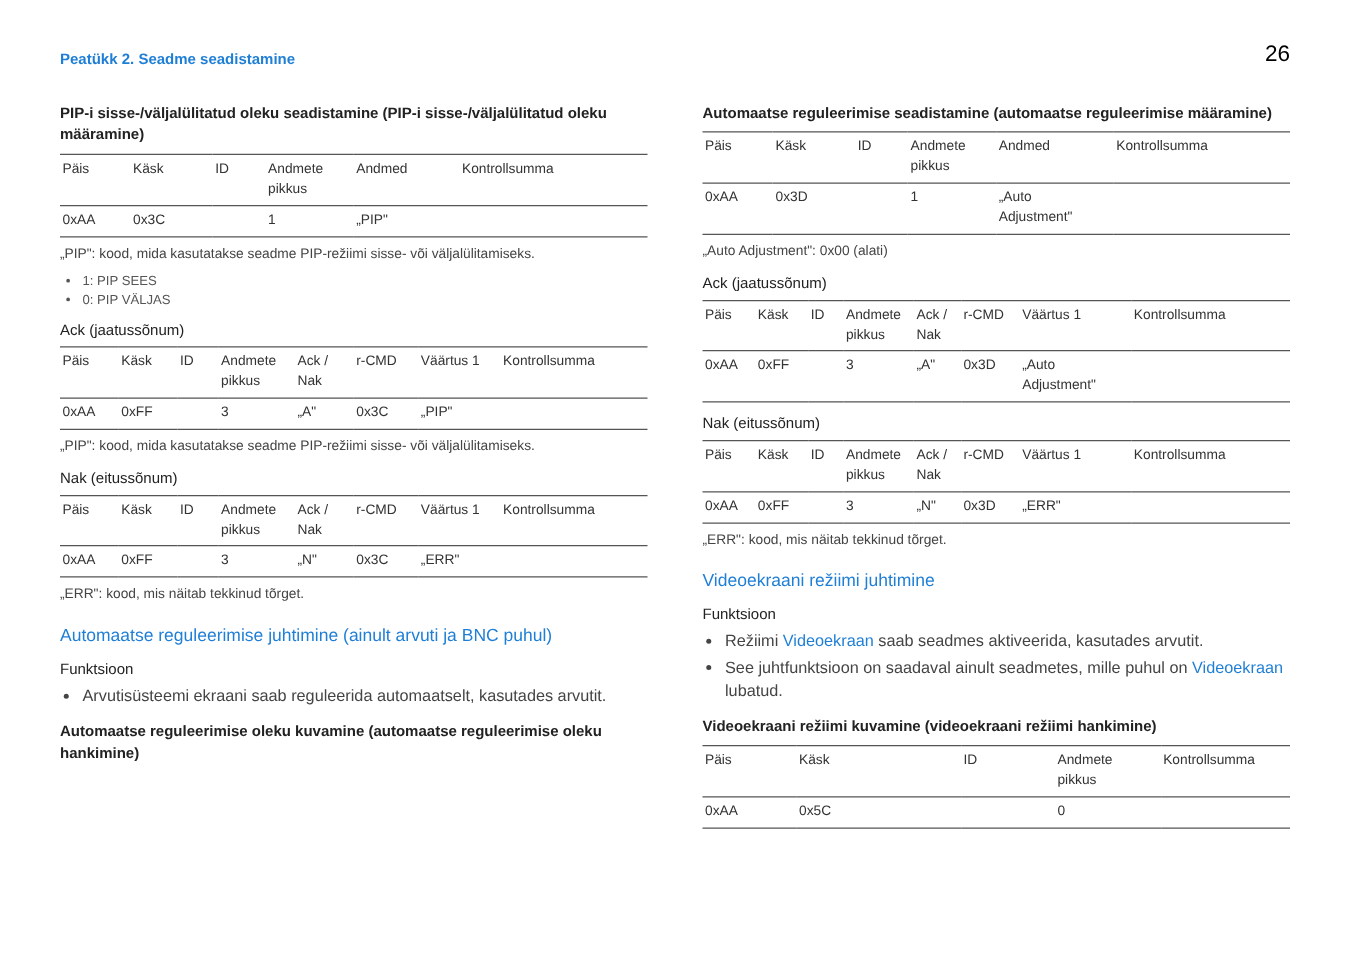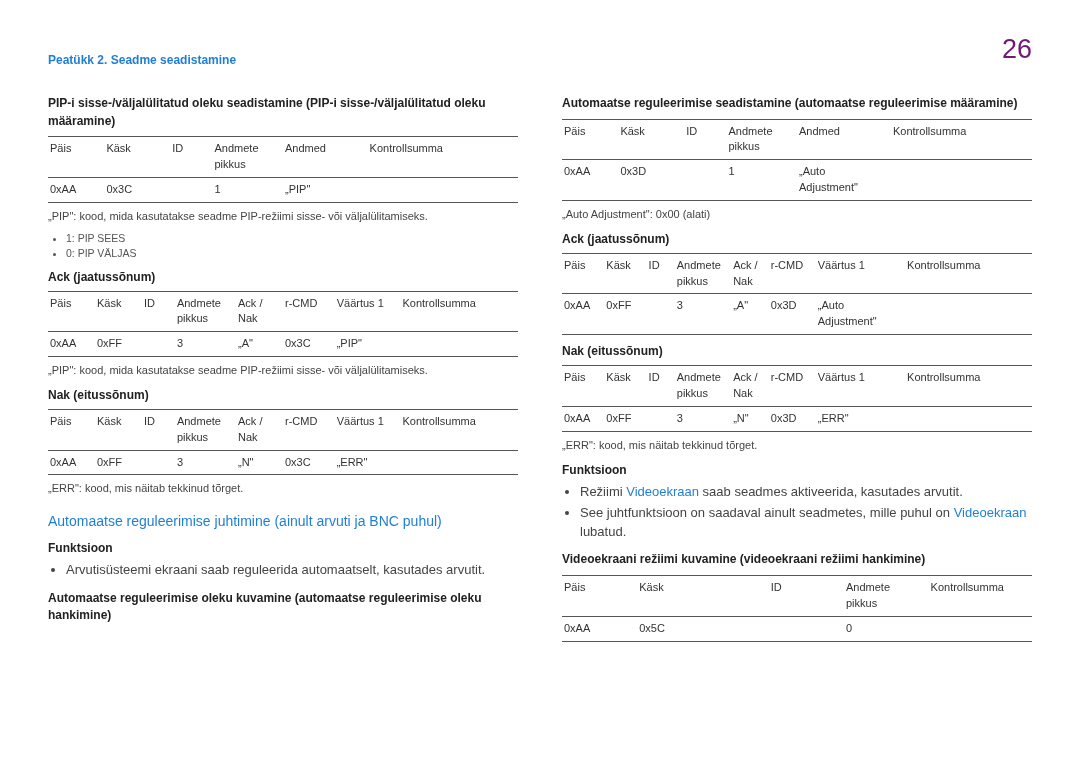--- a/index.html
+++ b/index.html
@@ -18,40 +18,40 @@
     justify-content: space-between;
     align-items: flex-end;
     margin-bottom: 26px;
   }
   .breadcrumb {
     color: #1f7fd6;
     font-size: 12px;
     font-weight: 600;
   }
   .page-number {
-    color: #701a75;
-    font-size: 27px;
+    color: #000000;
+    font-size: 18px;
     font-weight: 400;
   }
   .columns {
     display: flex;
     gap: 44px;
   }
   .col {
     flex: 1;
     min-width: 0;
   }
   .bold-title {
     font-weight: 700;
     color: #222;
     font-size: 12px;
     margin-bottom: 6px;
   }
   .sub-title {
-    font-weight: 700;
+    font-weight: 400;
     color: #222;
     font-size: 12px;
     margin-top: 8px;
     margin-bottom: 4px;
   }
   .blue-title {
     color: #1f7fd6;
     font-size: 14px;
     font-weight: 500;
     margin-top: 14px;
@@ -264,20 +264,21 @@
         <td>3</td>
         <td>„N"</td>
         <td>0x3D</td>
         <td>„ERR"</td>
         <td></td>
       </tr>
         </tbody>
     </table>
     <div class="note">„ERR": kood, mis näitab tekkinud tõrget.</div>
 
+    <div class="blue-title">Videoekraani režiimi juhtimine</div>
     <div class="sub-title">Funktsioon</div>
     <ul class="body-list">
       <li>
         <span>Režiimi </span><span class="link-text">Videoekraan</span><span> saab seadmes aktiveerida, kasutades arvutit.</span>
       </li>
       <li>
         <span>See juhtfunktsioon on saadaval ainult seadmetes, mille puhul on </span><span class="link-text">Videoekraan</span><span> lubatud.</span>
       </li>
     </ul>
 

